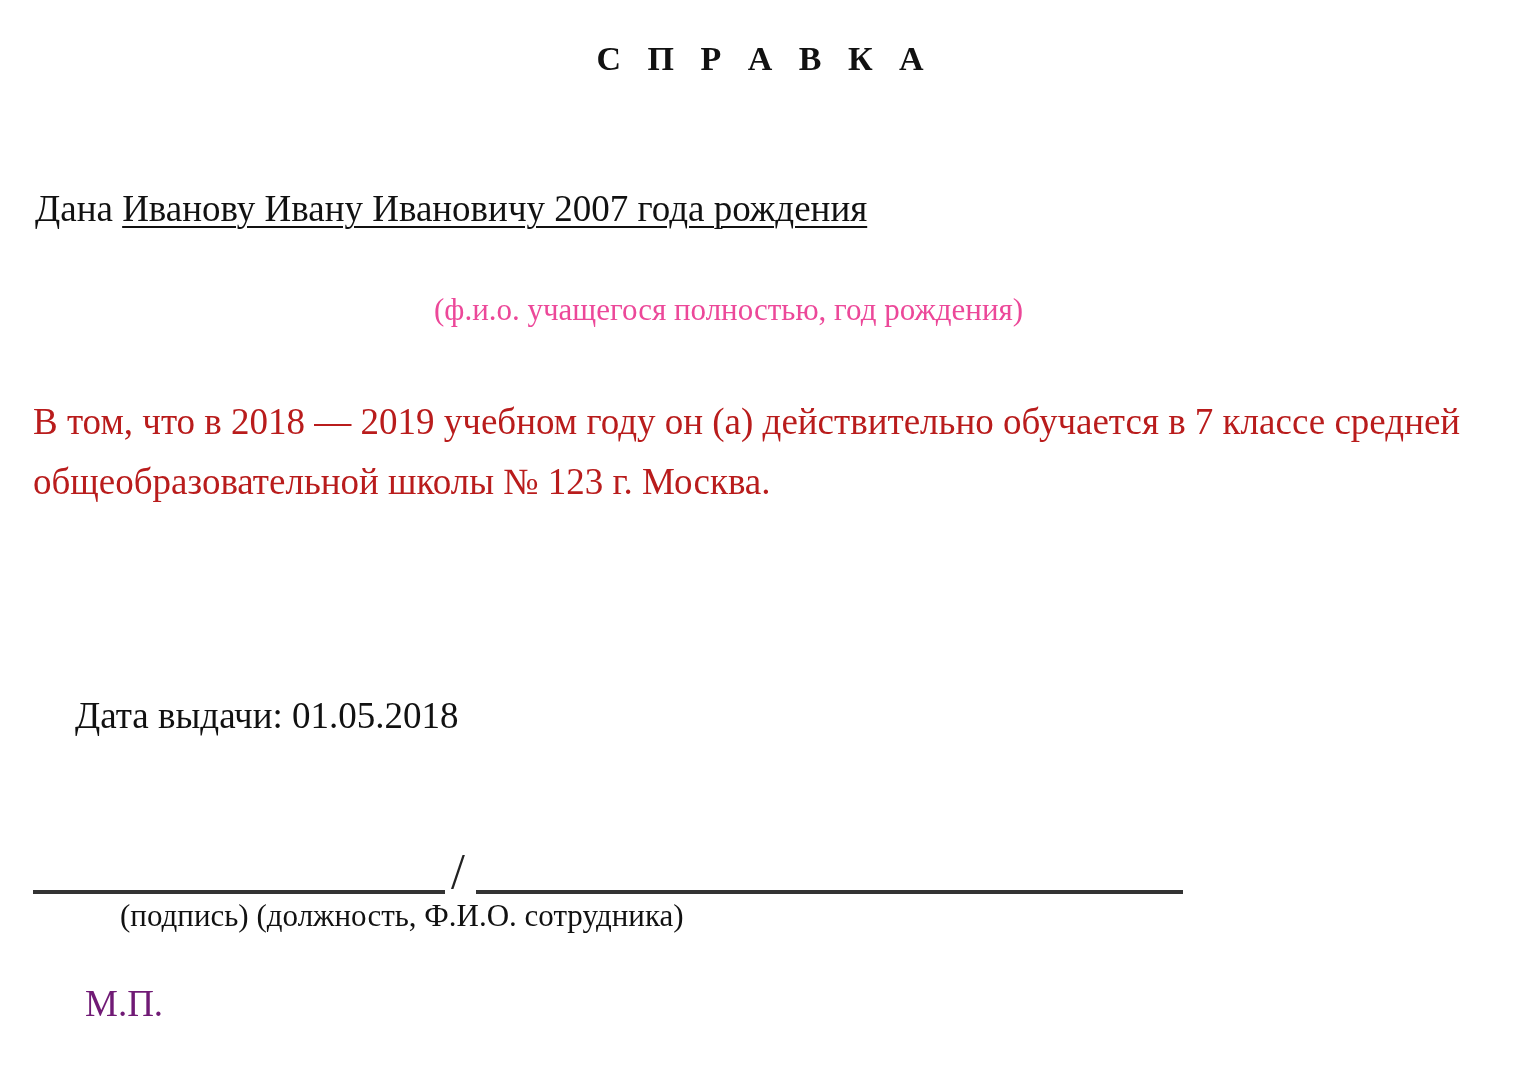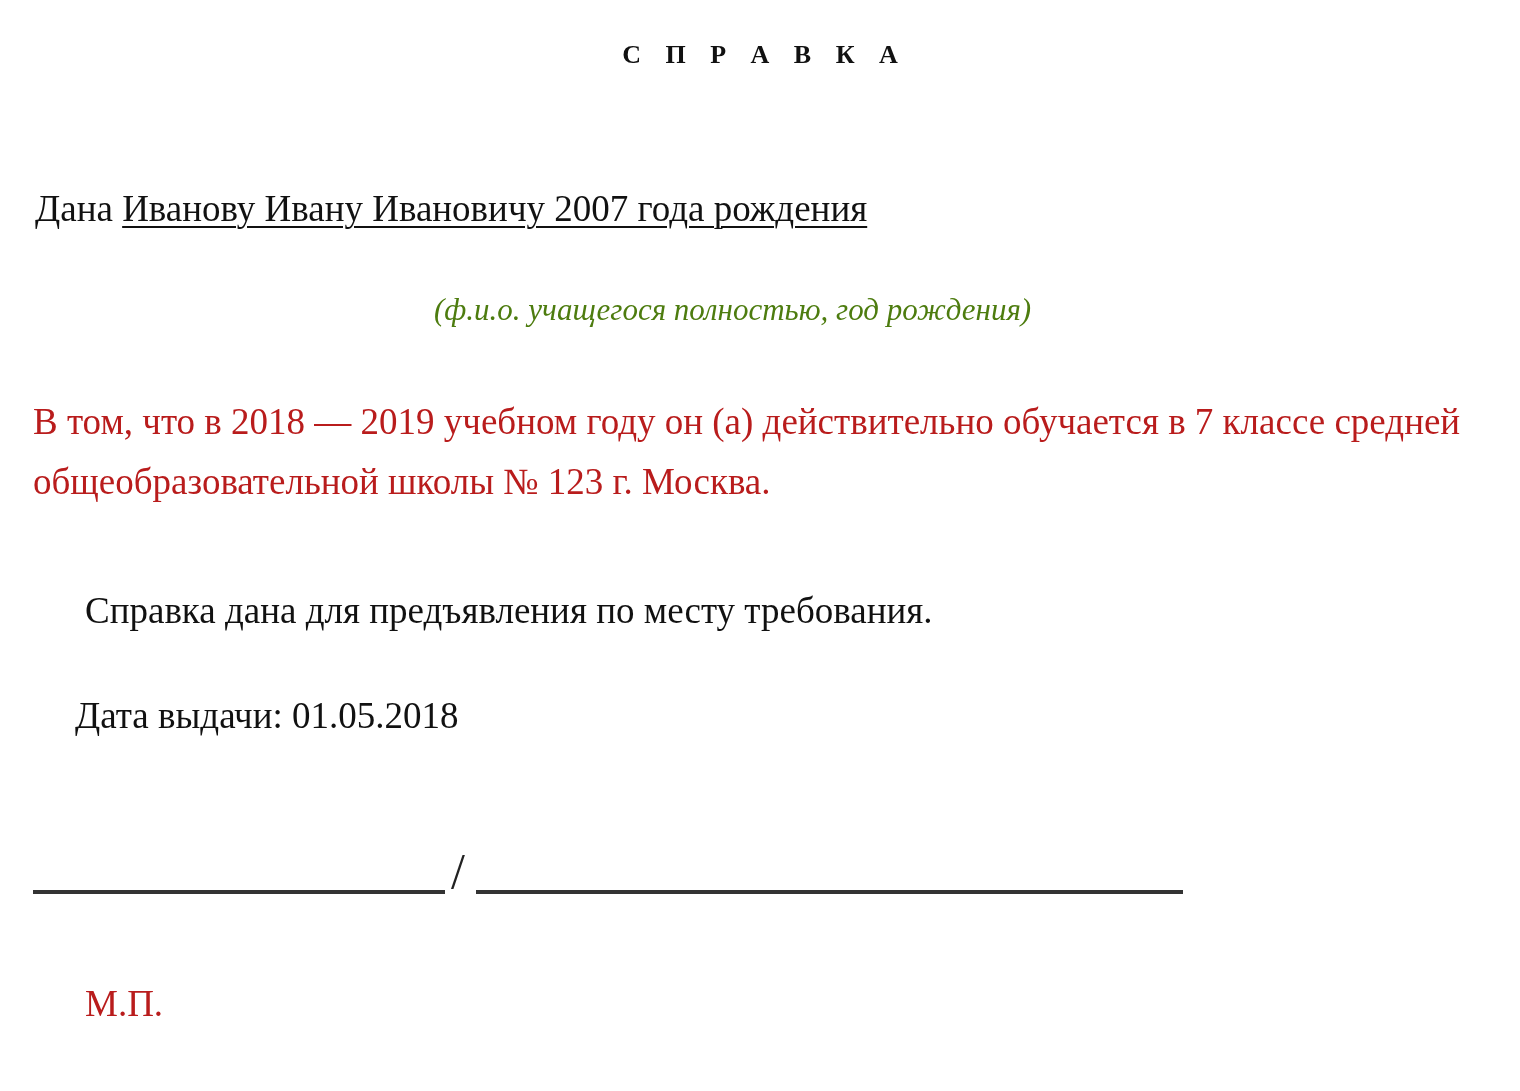--- a/index.html
+++ b/index.html
@@ -17,21 +17,21 @@
     overflow: hidden;
   }
 
   
   .doc-title {
     position: absolute;
     top: 40px;
     left: 0;
     width: 1520px;
     text-align: center;
-    font-size: 26px;
+    font-size: 34px;
     font-weight: bold;
     letter-spacing: 9px;
     text-indent: 9px;
     color: #111111;
   }
 
   
   .line {
     position: absolute;
     font-size: 37px;
@@ -50,22 +50,21 @@
     text-underline-offset: 5px;
   }
 
   
   .caption-name {
     position: absolute;
     top: 292px;
     left: 434px;
     font-size: 31px;
     white-space: nowrap;
-    color: #4d7c0f;
-    font-style: italic;
+    color: #ec4899;
   }
 
   
   .para-main {
     position: absolute;
     top: 392px;
     left: 33px;
     width: 1465px;
     font-size: 37px;
     line-height: 60px;
@@ -125,44 +124,44 @@
     color: #111111;
   }
 
   
   .stamp-mark {
     position: absolute;
     top: 982px;
     left: 85px;
     font-size: 37px;
     white-space: nowrap;
-    color: #b91c1c;
+    color: #701a75;
   }
 </style>
 </head>
 <body>
 
 <div class="page">
 
   <div class="doc-title">С П Р А В К А</div>
 
   <div class="line line-given">
     <span>Дана </span><span class="underlined">Иванову Ивану Ивановичу 2007 года рождения</span>
   </div>
 
   <div class="caption-name">(ф.и.о. учащегося полностью, год рождения)</div>
 
   <div class="para-main">В том, что в 2018 — 2019 учебном году он (а) действительно обучается в 7 классе средней общеобразовательной школы № 123 г. Москва.</div>
 
-  <div class="line line-purpose">Справка дана для предъявления по месту требования.</div>
 
   <div class="line line-date">Дата выдачи: 01.05.2018</div>
 
   <div class="sign-row">
     <div class="rule rule-left"></div>
     <div class="slash">/</div>
     <div class="rule rule-right"></div>
   </div>
 
+  <div class="caption-sign">(подпись) (должность, Ф.И.О. сотрудника)</div>
 
   <div class="stamp-mark">М.П.</div>
 
 </div>
 
 </body></html>

